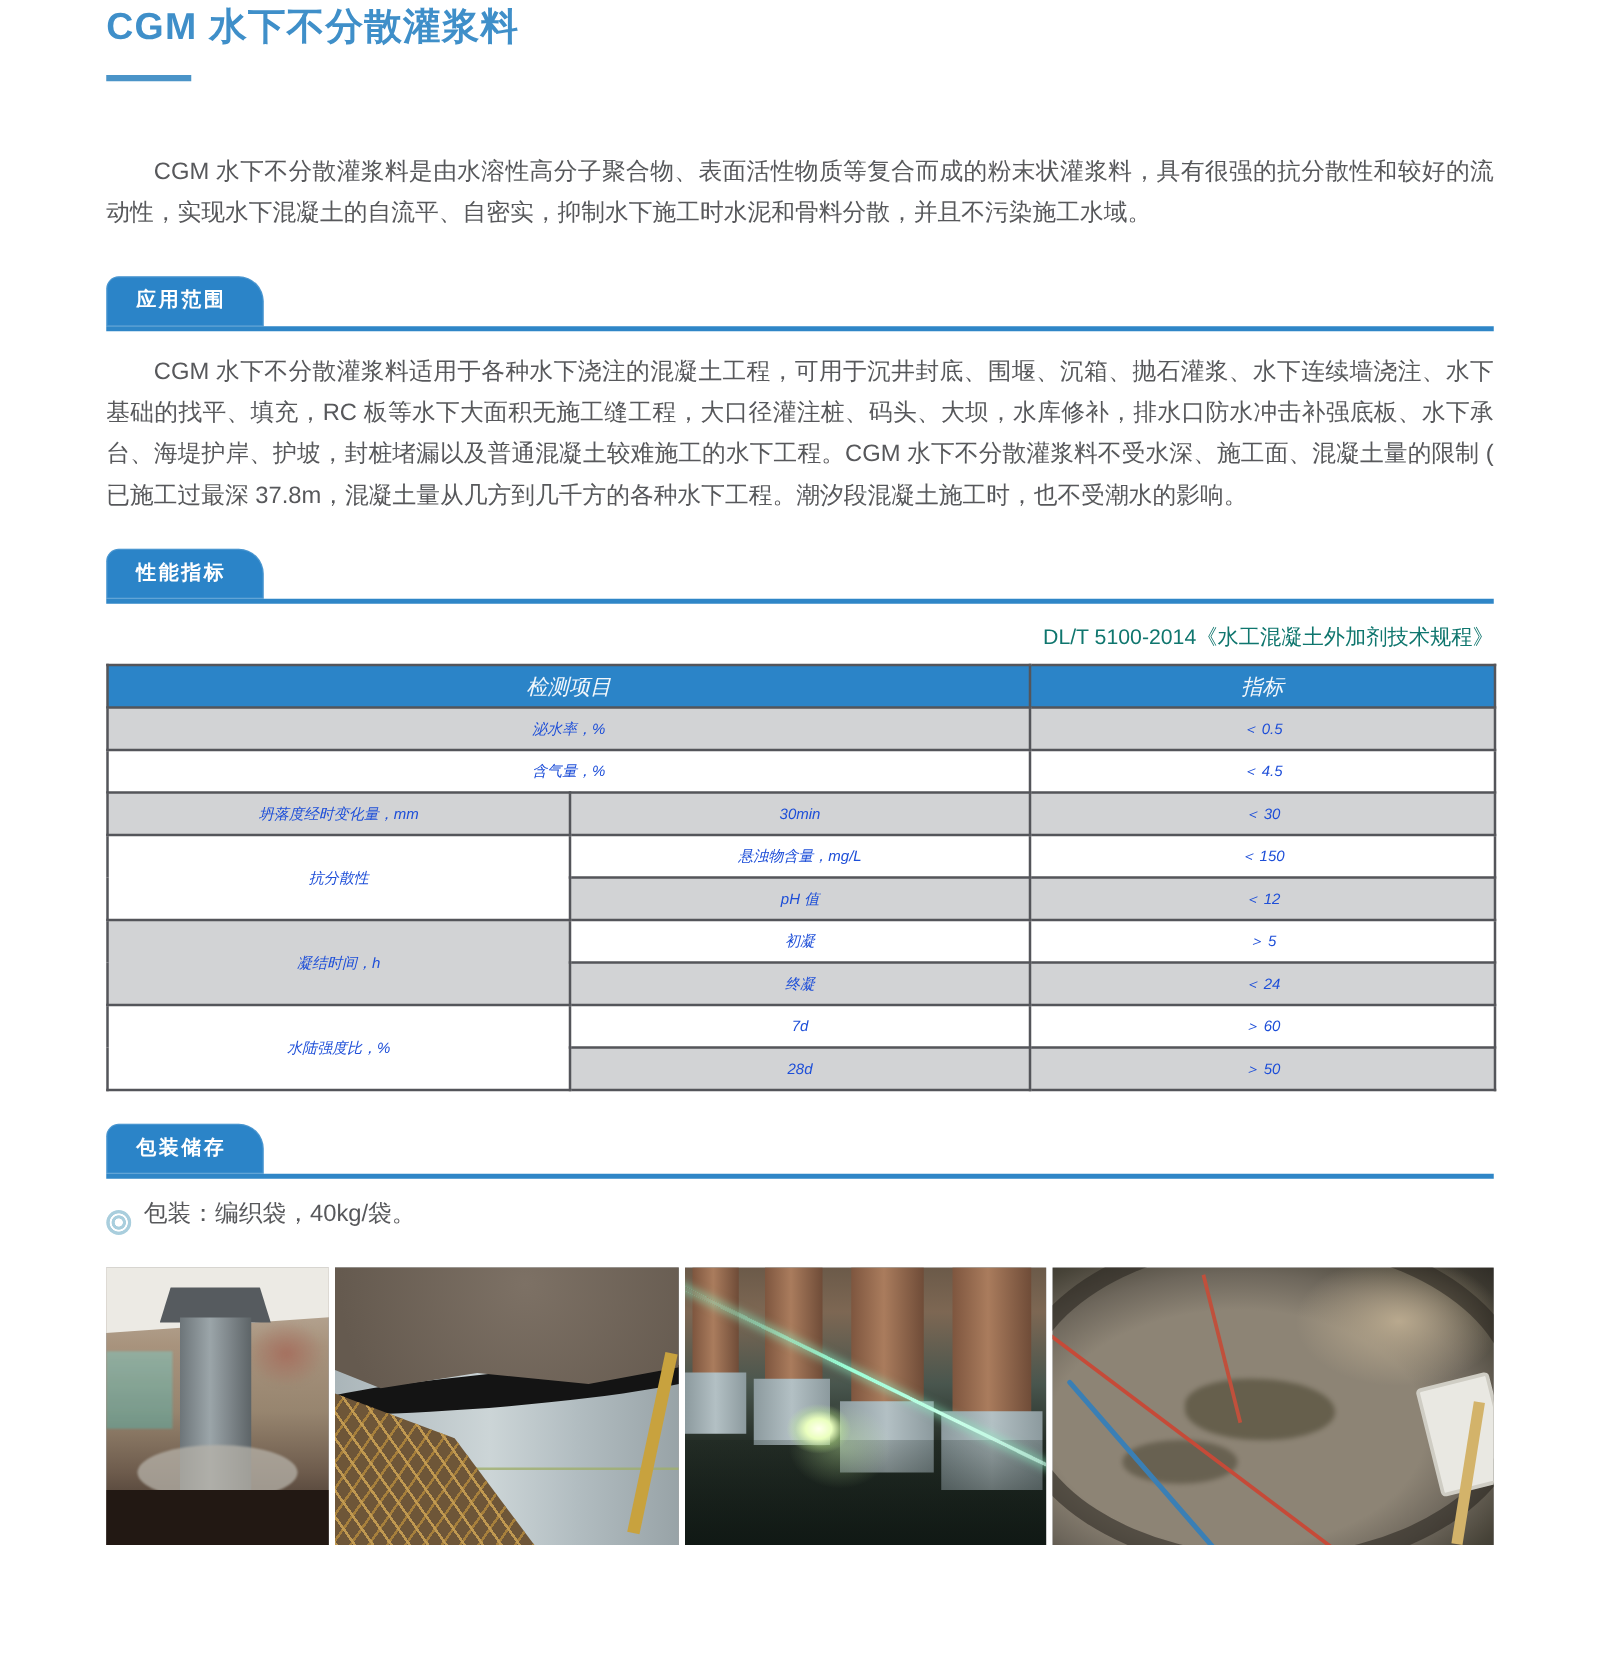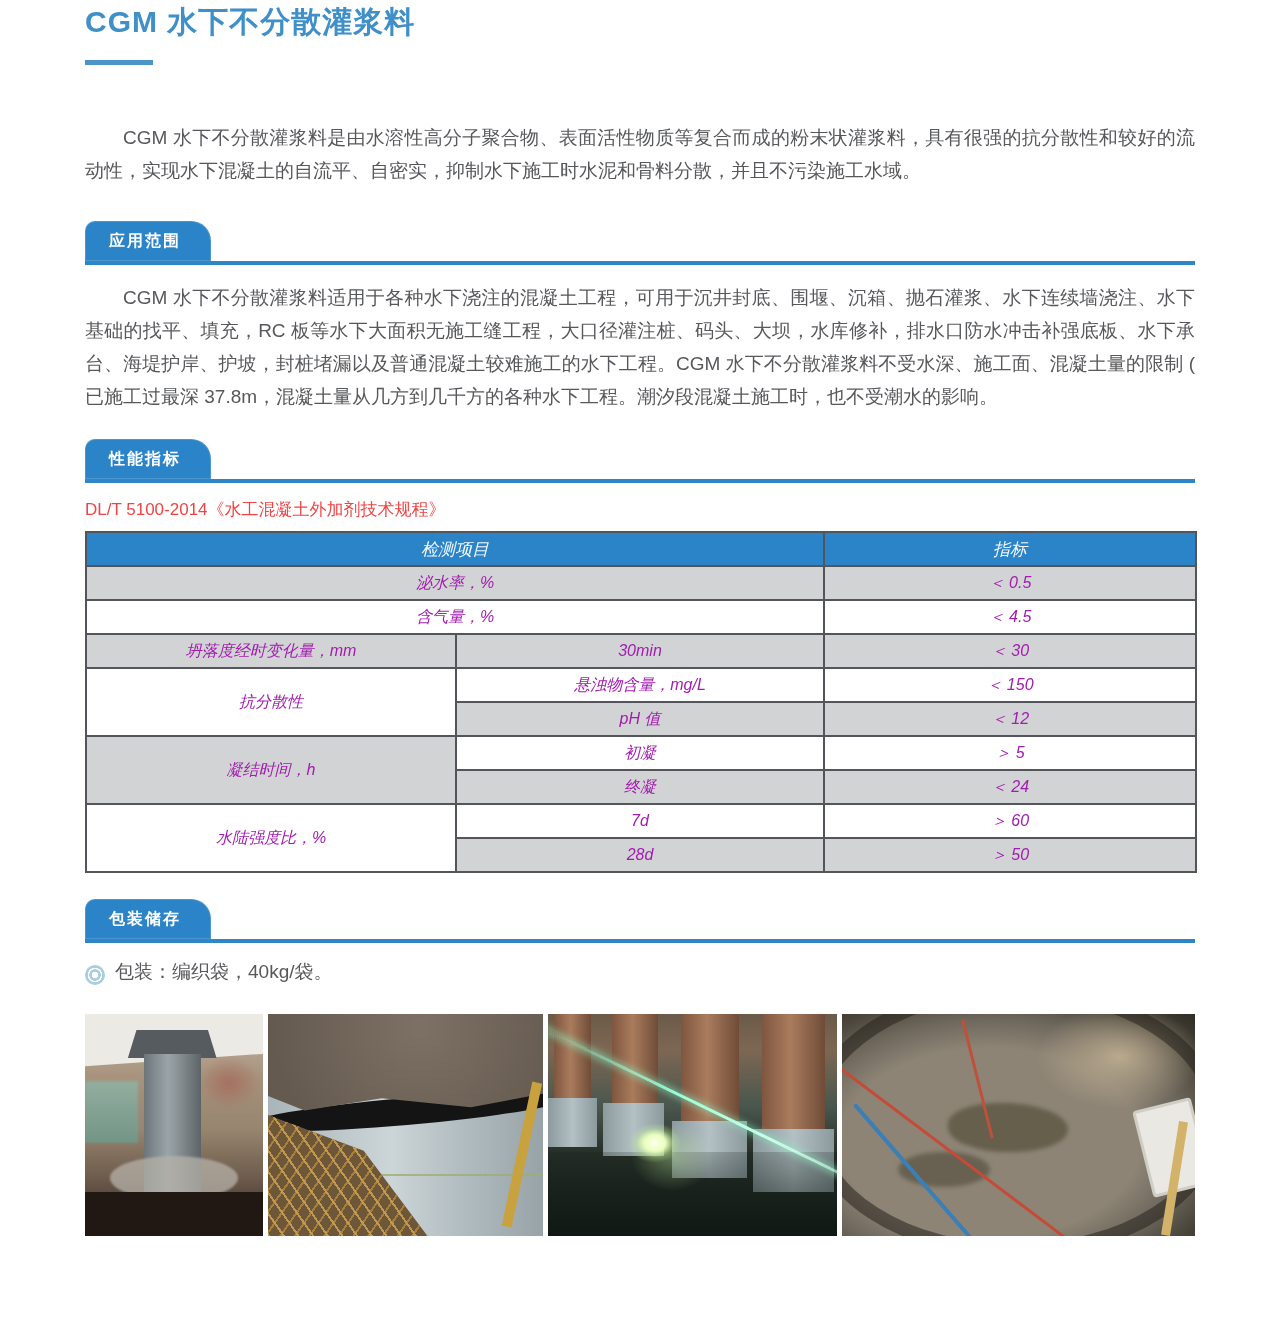--- a/index.html
+++ b/index.html
@@ -32,40 +32,40 @@
   .sec-pack{margin-top:26px;}
   .badge{
     display:inline-block;background:#2b84c8;color:#ffffff;
     font-size:16px;font-weight:bold;line-height:26px;letter-spacing:2px;
     padding:7px 30px 7px 24px;border-radius:10px 20px 0 0;
     box-shadow:inset 0 0 0 1px rgba(255,255,255,0.15);
   }
 
   
   .standard{
-    margin:16px 0 0 0;text-align:left;font-size:17px;color:#ef4444;line-height:22px;
+    margin:16px 0 0 0;text-align:right;font-size:17px;color:#0f766e;line-height:22px;
   }
 
   
   table.perf{
     width:1110px;margin-top:10px;border-collapse:collapse;table-layout:fixed;font-style:italic;
   }
   table.perf th,table.perf td{
     border:2px solid #54555a;text-align:center;vertical-align:middle;
-    font-size:16px;color:#a21caf;padding:4px 6px;height:24px;
+    font-size:12px;color:#1d4ed8;padding:4px 6px;height:24px;
   }
   table.perf th{
     background:#2b84c8;color:#f2f7fb;font-weight:normal;font-size:17px;
   }
   td.bg-gray{background:#d2d3d5;}
   td.bg-white{background:#ffffff;}
 
   
   .bullet-list{margin-top:12px;}
-  .bullet-row{display:flex;align-items:center;margin-top:8px;}
+  .bullet-row{display:flex;align-items:flex-end;margin-top:8px;}
   .ring-icon{
     flex:none;width:20px;height:20px;margin:7px 10px 0 0;border-radius:50%;
     background:radial-gradient(circle at center,
       #ffffff 0 3px,#a9cedd 3.5px 5.5px,#ffffff 6px 7px,#a9cedd 7.5px 10px,rgba(255,255,255,0) 10.5px);
   }
   .bullet-text{font-size:19px;line-height:33px;color:#57585b;}
 
   
   .photo-row{display:flex;gap:5px;margin-top:26px;}
   .photo{position:relative;height:222px;overflow:hidden;background:#888;}

